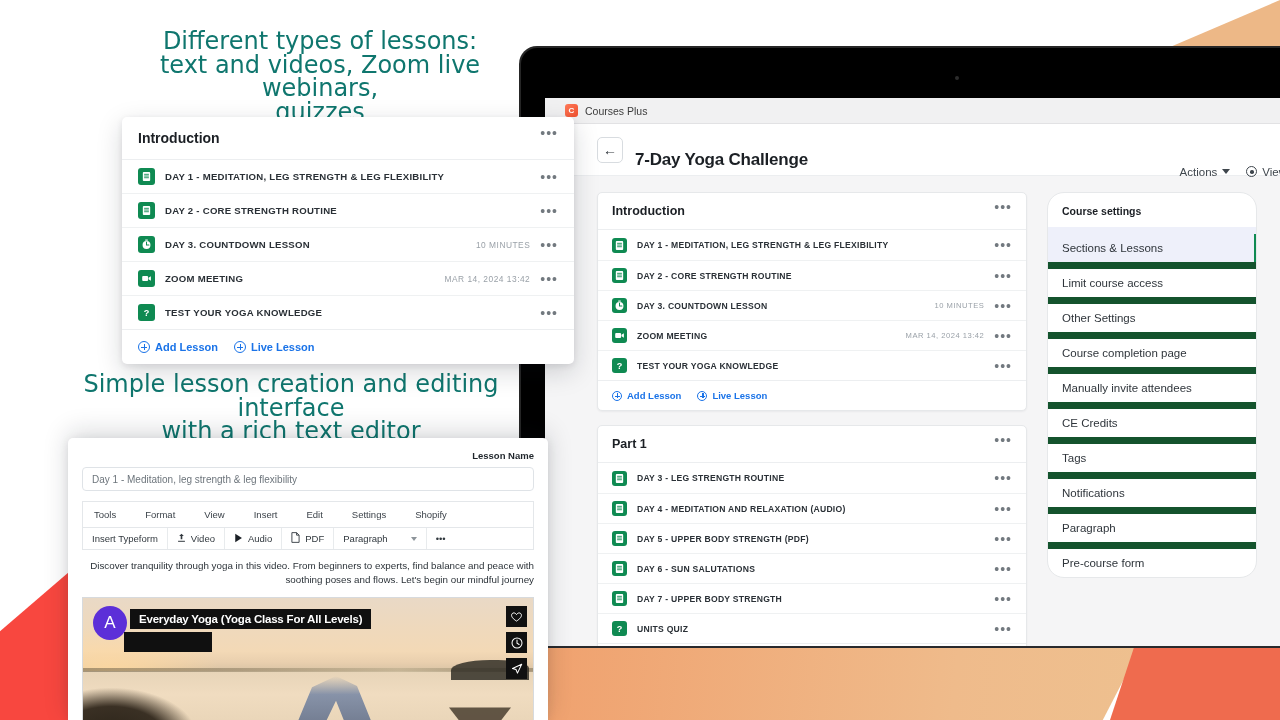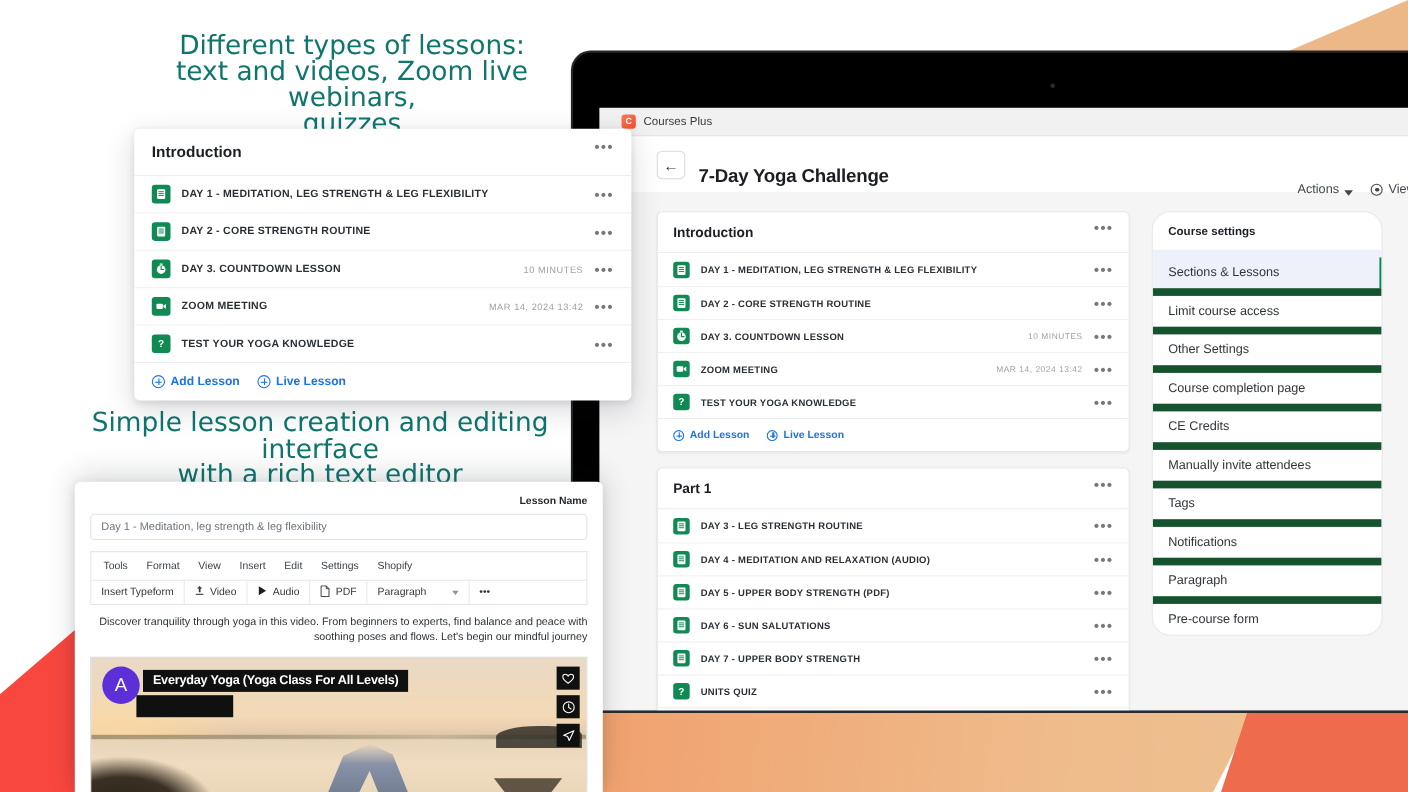--- a/index.html
+++ b/index.html
@@ -86,21 +86,21 @@
     height: 52px; background: #fff; display: flex; align-items: center;
     padding: 0 18px 0 52px; border-bottom: 1px solid #eceef0;
   }
   #back-btn {
     width: 26px; height: 26px; border: 1px solid #d8dce0; border-radius: 5px;
     background: #fff; display:flex; align-items:center; justify-content:center;
     color:#2c3238; font-size: 14px; line-height:1; margin-right: 12px; cursor: pointer;
   }
   #course-title { font-size: 17px; font-weight: 600; color: #1b1f24; letter-spacing: -0.2px; margin-top: 21px; }
   #header-right { margin-left: auto; display: flex; align-items: center; gap: 16px; }
-  .hdr-action { display:flex; align-items:flex-end; gap:5px; font-size: 11.5px; color: #3f464d; cursor: pointer; margin-top: 44px; }
+  .hdr-action { display:flex; align-items:center; gap:5px; font-size: 11.5px; color: #3f464d; cursor: pointer; margin-top: 44px; }
   .caret { width:0; height:0; border-left:4px solid transparent; border-right:4px solid transparent; border-top:5px solid #3f464d; }
   .eye-ic { width: 11px; height: 11px; border-radius: 50%; border: 1.3px solid #3f464d; position: relative; }
   .eye-ic::after { content:""; position:absolute; left:3px; top:3px; width:3.5px; height:3.5px; border-radius:50%; background:#3f464d; }
 
   
   #page-body { display: flex; padding: 16px 0 0 52px; gap: 20px; background:#f5f5f6; height: 470px; }
   #col-main { width: 430px; }
   #col-side { width: 210px; }
 
   .card {
@@ -186,21 +186,21 @@
     overflow:hidden;
     text-align:right;
   }
   #ed-label { font-size: 9.5px; font-weight: 700; color:#1f252b; padding: 12px 14px 6px; }
   #ed-name-input {
     margin: 0 14px; height: 24px; border: 1px solid #dfe3e7; border-radius: 4px;
     display:flex; align-items:center; padding: 0 9px; font-size: 10px; color: #6d757c;
   }
   #ed-menubar {
     margin: 10px 14px 0; border: 1px solid #e4e7ea; border-bottom: none;
-    display:flex; gap: 17px; padding: 7px 11px; font-size: 9.5px; color:#3c434a;
+    display:flex; gap: 29px; padding: 7px 11px; font-size: 9.5px; color:#3c434a;
   }
   #ed-menubar span { cursor: pointer; }
   #ed-toolbar {
     margin: 0 14px; border: 1px solid #e4e7ea; display:flex; align-items:stretch;
     font-size: 9.5px; color:#31383e; height: 23px;
   }
   .tb-item { display:flex; align-items:center; gap:5px; padding: 0 9px; border-right:1px solid #e8ebed; cursor:pointer; }
   .tb-item.nodiv { border-right: none; }
   .tb-caret { width:0;height:0;border-left:3.5px solid transparent;border-right:3.5px solid transparent;border-top:4px solid #8d949a; margin-left: 18px;}
   #ed-content { padding: 9px 14px 0; font-size: 9.8px; line-height: 14px; color:#2c3339; }
@@ -464,22 +464,22 @@
               </div>
             </div>
           <div id="col-side">
             <div id="settings-card">
               <div id="settings-title">Course settings</div>
               <div id="settings-list">
                   <div class="set-item active">Sections &amp; Lessons</div>
                   <div class="set-item">Limit course access</div>
                   <div class="set-item">Other Settings</div>
                   <div class="set-item">Course completion page</div>
+                  <div class="set-item">Manually invite attendees</div>
                   <div class="set-item">CE Credits</div>
-                  <div class="set-item">Manually invite attendees</div>
                   <div class="set-item">Tags</div>
                   <div class="set-item">Notifications</div>
                   <div class="set-item">Paragraph</div>
                   <div class="set-item">Pre-course form</div>
                 </div>
             </div>
           </div>
         </div>
 
       </div>

